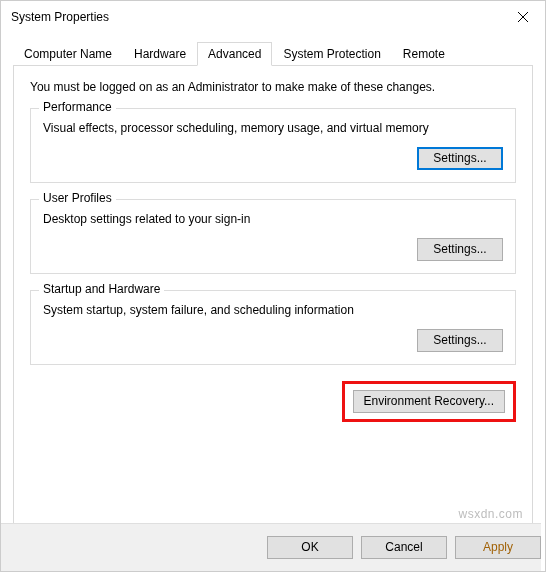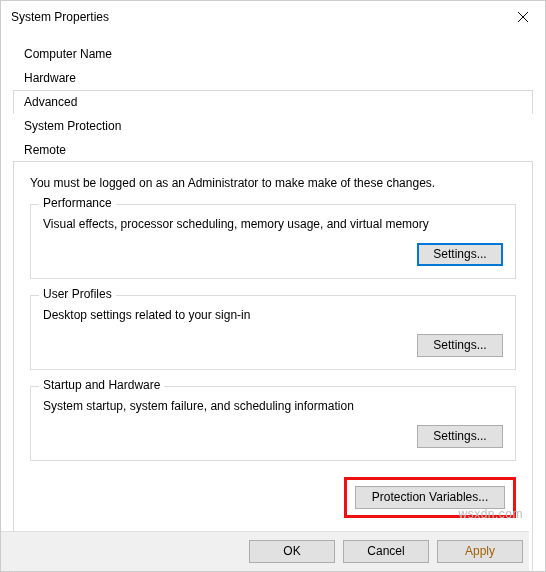--- a/index.html
+++ b/index.html
@@ -3,35 +3,35 @@
 <meta charset="utf-8">
 <style>
 * { box-sizing: border-box; font-family: "Segoe UI", Tahoma, sans-serif; font-size: 12px; }
 body { margin: 0; background: #fff; }
 .window { width: 546px; height: 572px; background: #fff; border: 1px solid #ccc; position: relative; }
 .titlebar { height: 32px; display: flex; align-items: center; padding: 0 0 0 10px; }
 .titlebar-title { flex: 1; color: #000; font-size: 12px; }
 .close-btn { width: 45px; height: 30px; display: flex; align-items: center; justify-content: center; cursor: pointer; }
 .close-btn svg { width: 10px; height: 10px; }
 .content { padding: 8px 12px 0 12px; }
-.tabs { display: flex; position: relative; flex-direction: column; }
+.tabs { display: flex; position: relative; }
 .tab { padding: 4px 10px; border: 1px solid transparent; cursor: pointer; background: #fff; position: relative; top: 1px; }
 .tab.active { border: 1px solid #d9d9d9; border-bottom: 1px solid #fff; background: #fff; z-index: 2; }
 .tab-panel { border: 1px solid #d9d9d9; padding: 14px 16px 16px 16px; min-height: 462px; position: relative; }
 .admin-note { margin-bottom: 14px; }
 .group { border: 1px solid #dcdcdc; padding: 12px 12px 12px 12px; margin-bottom: 16px; position: relative; }
 .group-title { position: absolute; top: -9px; left: 8px; background: #fff; padding: 0 4px; }
 .group-desc { margin-bottom: 12px; }
 .btn-row { text-align: right; margin-top: 3px; }
 .btn { display: inline-block; min-width: 86px; height: 23px; line-height: 21px; text-align: center; background: #e1e1e1; border: 1px solid #adadad; cursor: pointer; padding: 0 10px; }
 .btn.focused { border: 2px solid #0078d7; line-height: 19px; }
 .btn.disabled { color: #a16207; cursor: default; }
 .env-row { text-align: right; margin-top: 6px; }
 .env-highlight { display: inline-block; border: 3px solid #e11; padding: 6px 8px; }
-.footer { position: absolute; bottom: 0; left: 0; right: 16px; height: 40px; background: #f0f0f0; border-top: 1px solid #dfdfdf; display: flex; align-items: center; justify-content: flex-end; gap: 8px; padding: 0 6px; }
+.footer { position: absolute; bottom: 0; left: 0; right: 4px; height: 48px; background: #f0f0f0; border-top: 1px solid #dfdfdf; display: flex; align-items: center; justify-content: flex-end; gap: 8px; padding: 0 0; }
 .watermark { position: absolute; right: 22px; bottom: 50px; font-size: 12px; color: #bdbdbd; letter-spacing: 0.5px; }
 </style>
 </head>
 <body>
 
 <div class="window">
   <div class="titlebar">
     <div class="titlebar-title">System Properties</div>
     <div class="close-btn">
       <svg viewBox="0 0 10 10">
@@ -71,21 +71,21 @@
       <div class="group">
         <div class="group-title">Startup and Hardware</div>
         <div class="group-desc">System startup, system failure, and scheduling information</div>
         <div class="btn-row">
           <span class="btn">Settings...</span>
         </div>
       </div>
 
       <div class="env-row">
         <span class="env-highlight">
-          <span class="btn" style="min-width:150px">Protection Variables...</span>
+          <span class="btn" style="min-width:150px">Environment Recovery...</span>
         </span>
       </div>
     </div>
   </div>
 
   <div class="watermark">wsxdn.com</div>
 
   <div class="footer">
     <span class="btn">OK</span>
     <span class="btn">Cancel</span>

